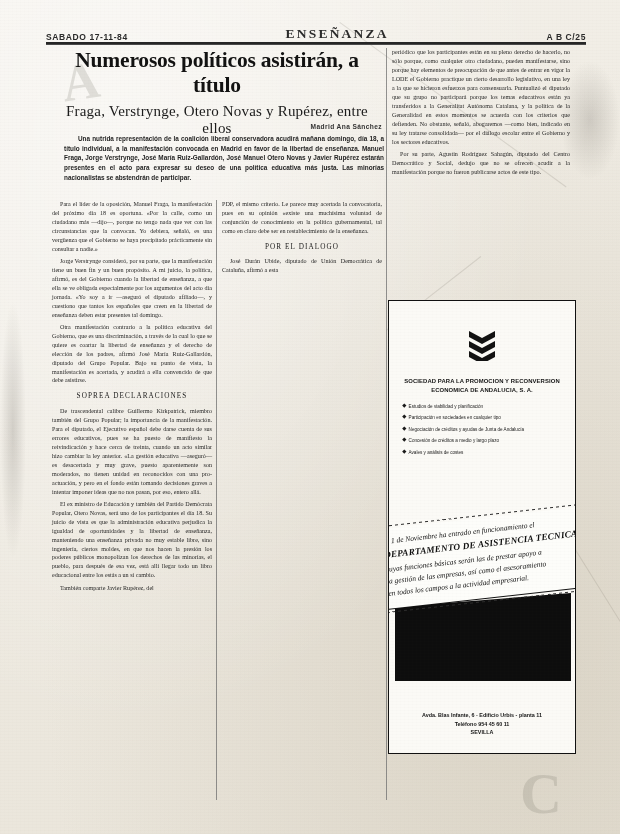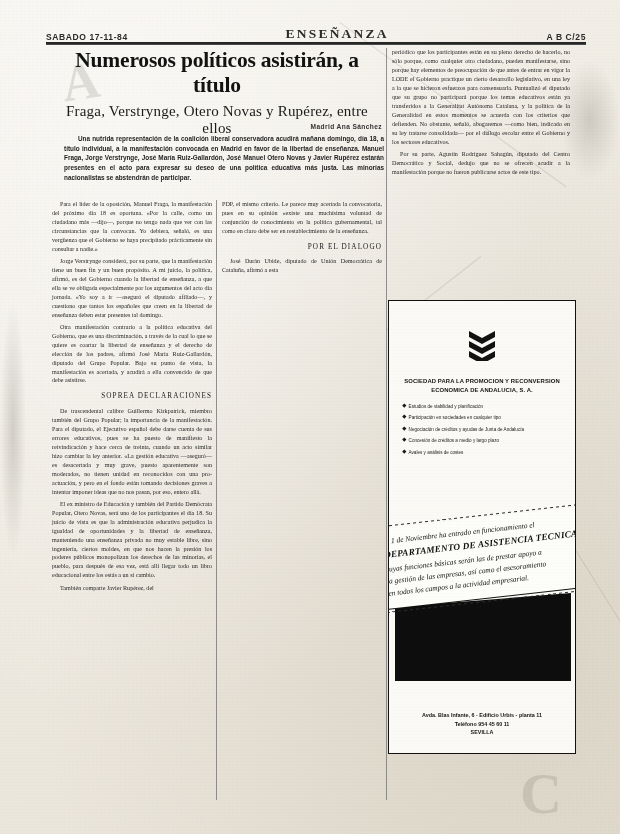--- a/index.html
+++ b/index.html
@@ -91,21 +91,21 @@
     font-family:"Liberation Serif", serif;
     font-size:6.1px;
     line-height:1.47;
     text-align:justify;
     color:#262626;
     column-fill:auto;
   }
   .col p{margin:0 0 3.2px 0;text-indent:8px;}
   .col p.noind{text-indent:0;}
   .subhead{
-    text-align:right;
+    text-align:center;
     font-family:"Liberation Serif", serif;
     font-size:7.2px;
     letter-spacing:1.1px;
     font-weight:400;
     margin:6px 0 5px 0;
     text-indent:0 !important;
     color:#1a1a1a;
   }
   #col1{left:52px;top:200px;width:160px;height:600px;}
   #col2{left:222px;top:200px;width:160px;height:100px;}

